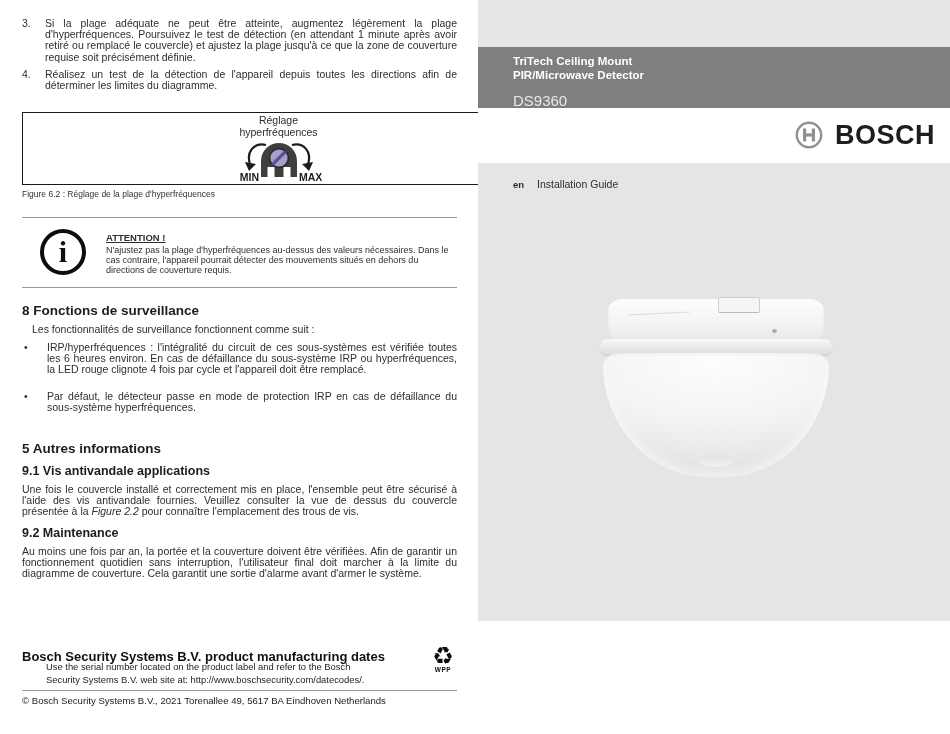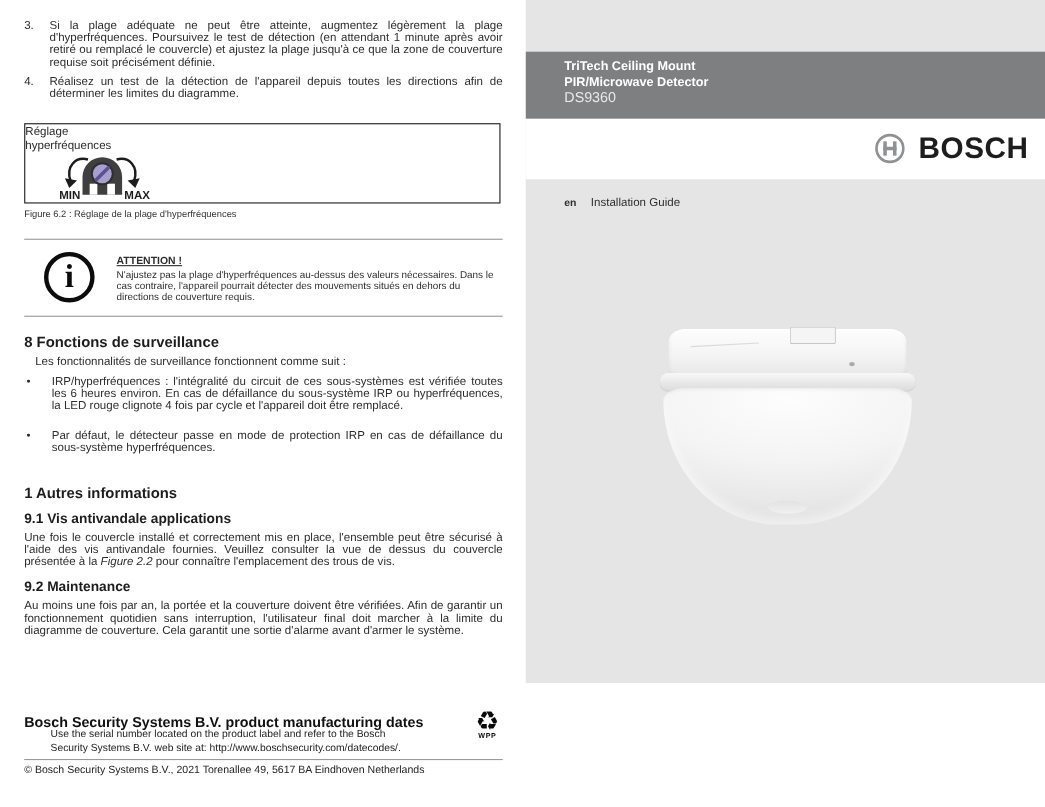--- a/index.html
+++ b/index.html
@@ -9,21 +9,21 @@
   
   .left-col{position:absolute;left:22px;top:0;width:435px;height:734px;}
   .abs{position:absolute;}
 
   .step{display:flex;font-size:10.5px;line-height:11.2px;text-align:justify;}
   .step .num{width:23px;flex:0 0 23px;}
   .step .stext{flex:1;}
   .step4{margin-top:6px;}
 
   .figbox{left:0;top:112px;width:431px;height:71px;border:1.5px solid #1a1a1a;
-          }
+          text-align:center;padding-left:40px;}
   .figbox .flabel{font-size:10.5px;line-height:12px;color:#2b2b2b;margin-top:1px;}
   .figcaption{top:189px;left:0;font-size:8.5px;color:#333;}
 
   .rule{left:0;width:435px;border-top:1px solid #9a9a9a;height:0;}
 
   .notice{top:226px;left:0;width:435px;display:flex;}
   .info-badge{width:38px;height:38px;border:4px solid #0c0c0c;border-radius:50%;
               margin-left:18px;margin-top:3px;flex:0 0 38px;
               display:flex;align-items:center;justify-content:center;
               font-family:"Liberation Serif",serif;font-weight:bold;font-size:30px;
@@ -45,21 +45,21 @@
   .copyright{font-size:9.6px;color:#222;}
   .wpp-box{left:406px;top:643px;width:30px;text-align:center;}
   .wpp-glyph{font-family:"DejaVu Sans",sans-serif;font-size:24px;line-height:26px;color:#0a0a0a;}
   .wpp-label{font-size:6.5px;font-weight:bold;letter-spacing:.5px;color:#0a0a0a;margin-top:-3px;}
 
   
   .right-panel{position:absolute;left:478px;top:0;width:472px;height:621px;background:#e5e5e5;}
   .title-band{position:absolute;left:0;top:47px;width:472px;height:61px;background:#7d7f80;
               padding-left:35px;box-sizing:border-box;padding-top:8px;}
   .title-line{color:#fff;font-weight:bold;font-size:11.5px;line-height:13.5px;}
-  .model-line{color:#e9e9e9;font-size:13px;line-height:13.5px;margin-top:0;}
+  .model-line{color:#e9e9e9;font-size:15px;line-height:13.5px;margin-top:12px;}
   .logo-band{position:absolute;left:0;top:108px;width:472px;height:55px;background:#ffffff;}
   .bosch-logo{position:absolute;right:15px;top:12px;display:flex;align-items:center;}
   .bosch-word{font-size:27px;font-weight:bold;letter-spacing:.5px;color:#1d1d1d;margin-left:11px;
               line-height:30px;}
   .lang-line{position:absolute;left:35px;top:178px;display:flex;align-items:baseline;}
   .lang-code{font-size:9.5px;font-weight:bold;color:#2e2e2e;}
   .doc-type{font-size:10.5px;color:#2e2e2e;margin-left:13px;}
 
   
   .device{position:absolute;left:122px;top:297px;width:232px;height:182px;}
@@ -140,21 +140,21 @@
     <div class="abs para" style="top:324px;width:435px;padding-left:10px;">Les fonctionnalités de surveillance fonctionnent comme suit :</div>
     <div class="abs bullet-row" style="top:342px;width:435px;">
       <div class="bmark">•</div>
       <div class="btext">IRP/hyperfréquences : l'intégralité du circuit de ces sous-systèmes est vérifiée toutes les 6 heures environ. En cas de défaillance du sous-système IRP ou hyperfréquences, la LED rouge clignote 4 fois par cycle et l'appareil doit être remplacé.</div>
     </div>
     <div class="abs bullet-row" style="top:391px;width:435px;">
       <div class="bmark">•</div>
       <div class="btext">Par défaut, le détecteur passe en mode de protection IRP en cas de défaillance du sous-système hyperfréquences.</div>
     </div>
 
-    <div class="abs h-big" style="top:441px;">1 Autres informations</div>
+    <div class="abs h-big" style="top:441px;">5 Autres informations</div>
     <div class="abs h-sub" style="top:464px;">9.1 Vis antivandale applications</div>
     <div class="abs para" style="top:484px;width:435px;"><span>Une fois le couvercle installé et correctement mis en place, l'ensemble peut être sécurisé à l'aide des vis antivandale fournies. Veuillez consulter la vue de dessus du couvercle présentée à la </span><span class="fig-ref">Figure 2.2</span><span> pour connaître l'emplacement des trous de vis.</span></div>
     <div class="abs h-sub" style="top:526px;">9.2 Maintenance</div>
     <div class="abs para" style="top:546px;width:435px;">Au moins une fois par an, la portée et la couverture doivent être vérifiées. Afin de garantir un fonctionnement quotidien sans interruption, l'utilisateur final doit marcher à la limite du diagramme de couverture. Cela garantit une sortie d'alarme avant d'armer le système.</div>
 
     <div class="abs foot-bold" style="top:649px;">Bosch Security Systems B.V. product manufacturing dates</div>
     <div class="abs foot-line" style="top:661px;">Use the serial number located on the product label and refer to the Bosch</div>
     <div class="abs foot-line" style="top:674px;">Security Systems B.V. web site at: http://www.boschsecurity.com/datecodes/.</div>
     <div class="abs wpp-box">
       <div class="wpp-glyph">♻</div>

